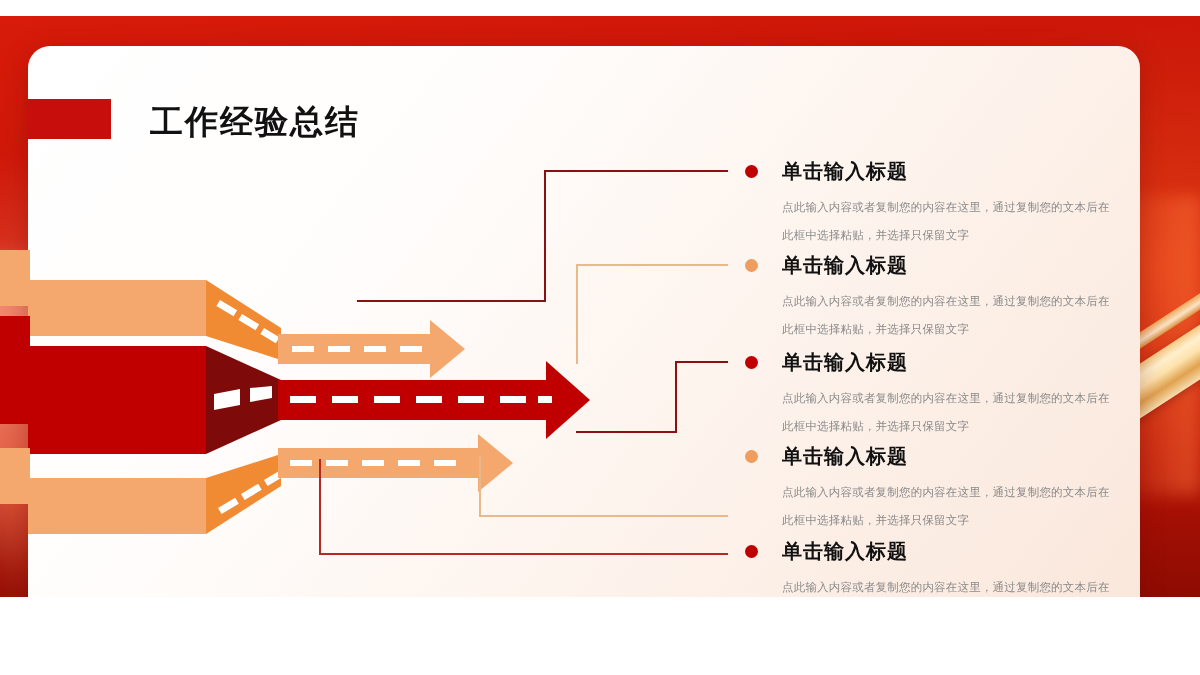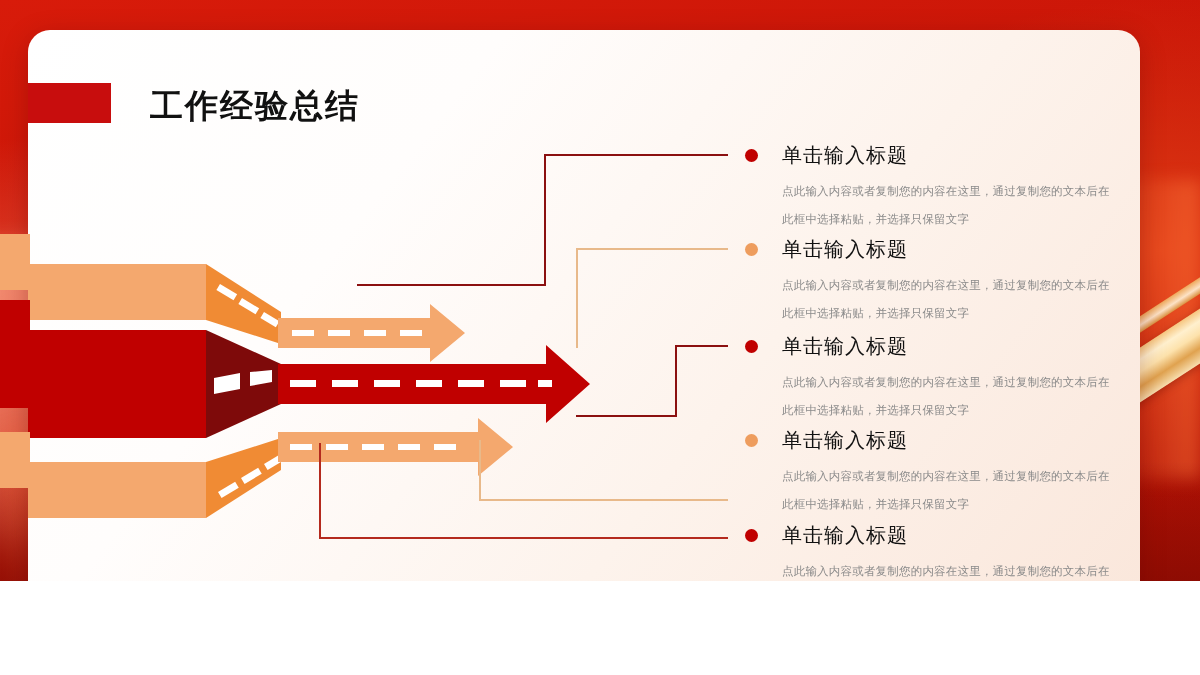--- a/index.html
+++ b/index.html
@@ -3,20 +3,21 @@
 <meta charset="utf-8">
 <style>
   html,body{margin:0;padding:0;}
   body{
     width:1200px;height:675px;overflow:hidden;
     font-family:"Liberation Sans","DejaVu Sans",sans-serif;
   }
   .stage{
     position:relative;width:1200px;height:581px;overflow:hidden;
     background:#CF1A09;
+    margin-top:16px;
   }
   
   .bg-base{
     position:absolute;inset:0;
     background:
       radial-gradient(ellipse 520px 360px at 1160px 250px, #E03A14 0%, rgba(224,58,20,0) 70%),
       radial-gradient(ellipse 460px 300px at 60px 340px, #E8533A 0%, rgba(232,83,58,0) 68%),
       linear-gradient(170deg,#D81B0A 0%,#C41407 45%,#A81004 100%);
   }
   .bg-sheen-left{
@@ -73,21 +74,21 @@
   
   .connectors{position:absolute;left:0;top:0;width:1112px;height:617px;z-index:4;}
   
   .items{position:absolute;left:726px;top:0;width:380px;height:617px;z-index:5;}
   .item{position:absolute;left:0;width:360px;}
   .item .dot{
     position:absolute;left:-9px;top:7px;width:13px;height:13px;border-radius:50%;
   }
   .item h3{
     margin:0;padding:0 0 0 28px;
-    font-size:20px;font-weight:400;color:#111;letter-spacing:1px;line-height:26px;
+    font-size:20px;font-weight:700;color:#111;letter-spacing:1px;line-height:26px;
   }
   .item p{
     margin:9px 0 0 0;padding:0 0 0 28px;
     font-size:11.5px;line-height:28px;color:#8A8A8A;letter-spacing:.2px;
     width:330px;
   }
 </style>
 </head>
 <body>
 

